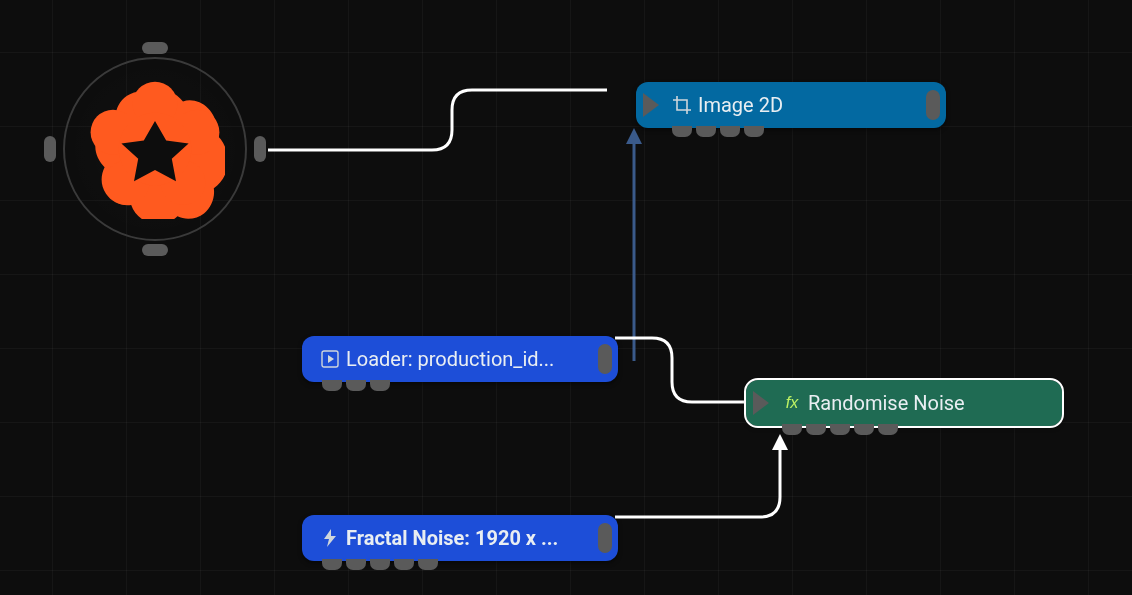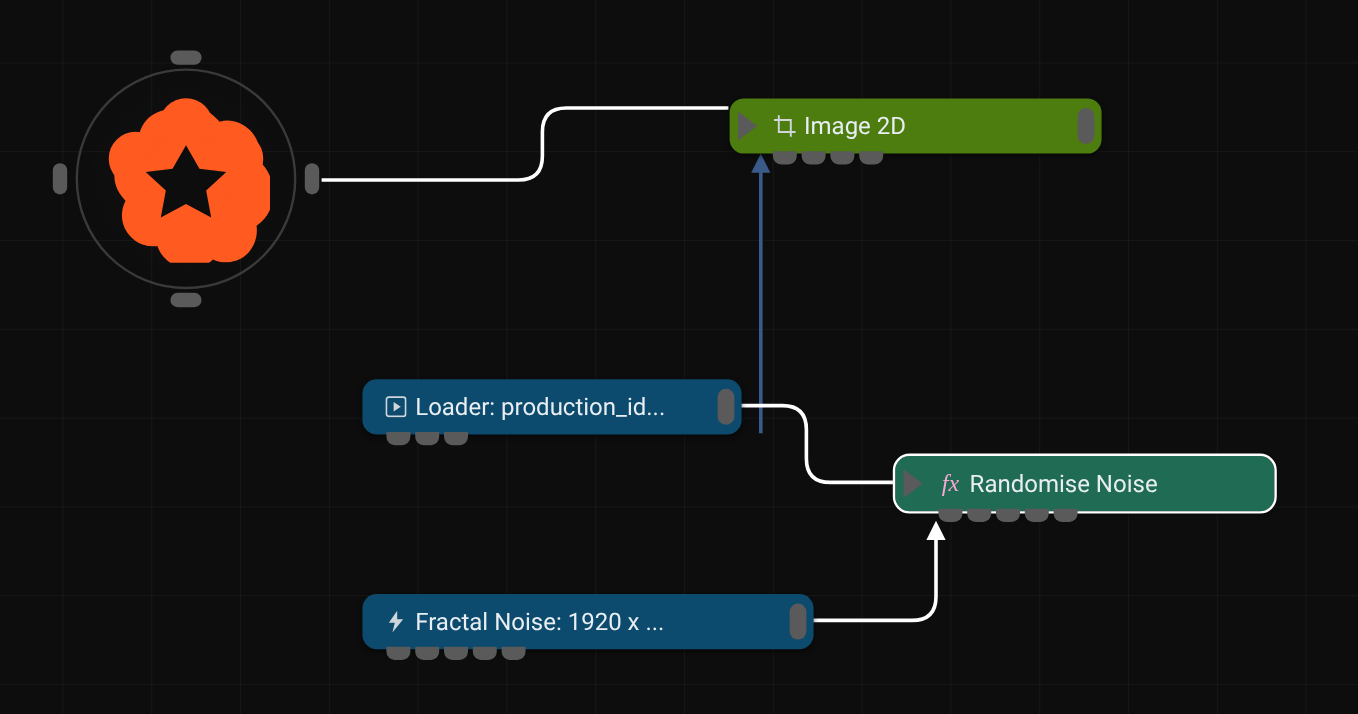--- a/index.html
+++ b/index.html
@@ -84,22 +84,22 @@
   .node .bottom-ports {
     position: absolute; left: 36px; bottom: -9px;
     display:flex; gap:4px;
   }
   .node .bp {
     width: 20px; height: 11px; border-radius: 0 0 7px 7px;
     background: #5a5a5a;
   }
 
   
-  .node.teal   { background: #4d7c0f; }
-  .node.slate  { background: #0c4a6e; }
+  .node.teal   { background: #0369a1; margin-left: 28px; }
+  .node.slate  { background: #1d4ed8; margin-top: 20px; }
   .node.green  { background: #1f6b53; }
 
   
   svg.edges { position:absolute; inset:0; width:1132px; height:595px; pointer-events:none; }
   svg.edges path.white { stroke:#ffffff; stroke-width:3; fill:none; }
   svg.edges path.blue  { stroke:#3a5a8a; stroke-width:3; fill:none; }
   svg.edges polygon.arrow-blue { fill:#3a5a8a; }
   svg.edges polygon.arrow-white { fill:#ffffff; }
 </style>
 </head>
@@ -177,21 +177,21 @@
     </span>
     <span class="label" style="margin-left:0;">Loader: production_id...</span>
     <div class="out-port"></div>
     <div class="bottom-ports" style="left:20px;">
       <div class="bp"></div>
         <div class="bp"></div>
         <div class="bp"></div>
     </div>
   </div>
 
-  <div class="node slate" style="left:302px; top:495px; width:376px;">
+  <div class="node slate" style="left:302px; top:495px; width:316px;font-weight:bold;">
     <span class="icon" style="left:18px;">
       <svg width="16" height="20" viewBox="0 0 16 20">
         <polygon points="9,1 2,11 7,11 5,19 14,8 9,8" fill="#cfd6db"></polygon>
       </svg>
     </span>
     <span class="label" style="margin-left:0;">Fractal Noise: 1920 x ...</span>
     <div class="out-port"></div>
     <div class="bottom-ports" style="left:20px;">
       <div class="bp"></div>
         <div class="bp"></div>
@@ -201,21 +201,21 @@
     </div>
   </div>
 
   <div class="node green selected" style="left:746px; top:380px; width:316px;">
     <div class="in-port">
       <svg width="22" height="28" viewBox="0 0 22 28">
           <polygon points="2,2 18,14 2,26" fill="#5a5a5a"></polygon>
         </svg>
     </div>
     <span class="icon">
-      <span style="font-style:italic; font-family:Liberation Serif, serif; color:#f9a8d4; font-size:20px; line-height:1;">fx</span>
+      <span style="font-style:italic; font-family:Liberation Sans, sans-serif; color:#bef264; font-size:16px; line-height:1;">fx</span>
     </span>
     <span class="label">Randomise Noise</span>
     <div class="bottom-ports">
       <div class="bp"></div>
         <div class="bp"></div>
         <div class="bp"></div>
         <div class="bp"></div>
         <div class="bp"></div>
     </div>
   </div>

